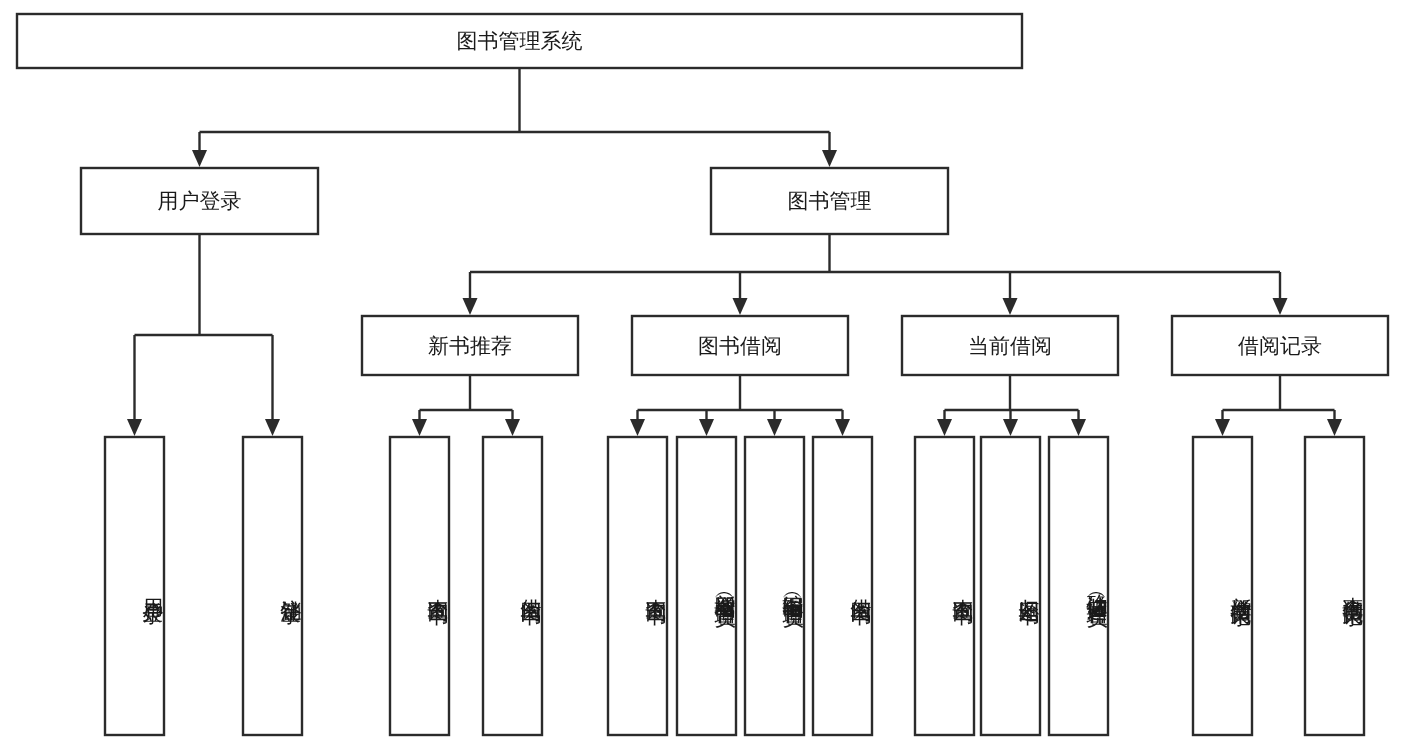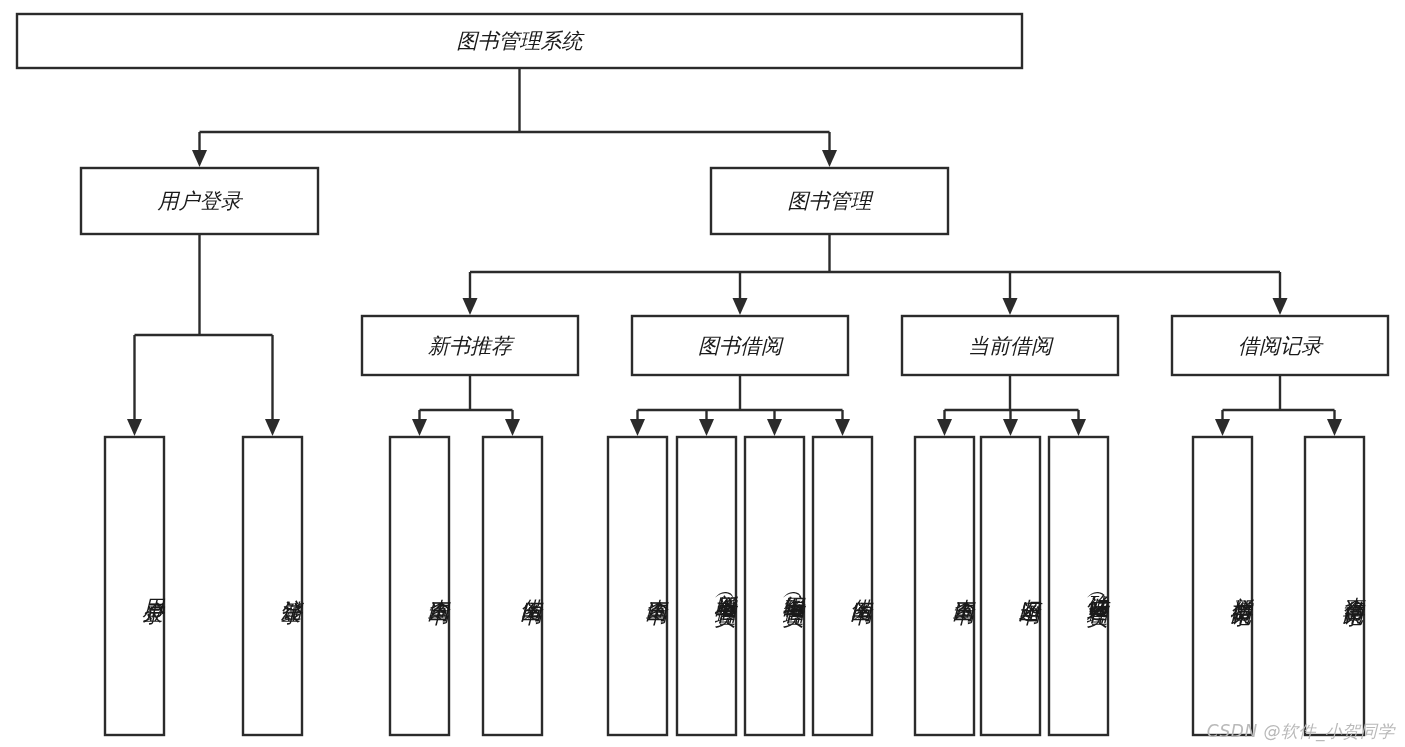--- a/index.html
+++ b/index.html
@@ -10,21 +10,20 @@
   }
   body {
     font-family: "DejaVu Sans", "Liberation Sans", sans-serif;
   }
   #diagram-root {
     position: relative;
     width: 1405px;
     height: 747px;
     background: #ffffff;
     overflow: hidden;
-    font-style: italic;
   }
   svg.diagram-canvas {
     position: absolute;
     left: 0;
     top: 0;
     width: 1405px;
     height: 747px;
     display: block;
   }
   .node-box {
@@ -191,14 +190,13 @@
       <div class="node-label-v" style="left: 677px; top: 447px; width: 59px; height: 278px;">新增图书（管理员）</div>
       <div class="node-label-v" style="left: 745px; top: 447px; width: 59px; height: 278px;">编辑图书（管理员）</div>
       <div class="node-label-v" style="left: 813px; top: 447px; width: 59px; height: 278px;">借阅图书</div>
       <div class="node-label-v" style="left: 915px; top: 447px; width: 59px; height: 278px;">查询图书</div>
       <div class="node-label-v" style="left: 981px; top: 447px; width: 59px; height: 278px;">归还图书</div>
       <div class="node-label-v" style="left: 1049px; top: 447px; width: 59px; height: 278px;">确认归还（管理员）</div>
       <div class="node-label-v" style="left: 1193px; top: 447px; width: 59px; height: 278px;">新增借阅记录</div>
       <div class="node-label-v" style="left: 1305px; top: 447px; width: 59px; height: 278px;">查询借阅记录</div>
     </div>
 
-  <div class="watermark">CSDN @软件_小贺同学</div>
 </div>
 
 </body></html>

